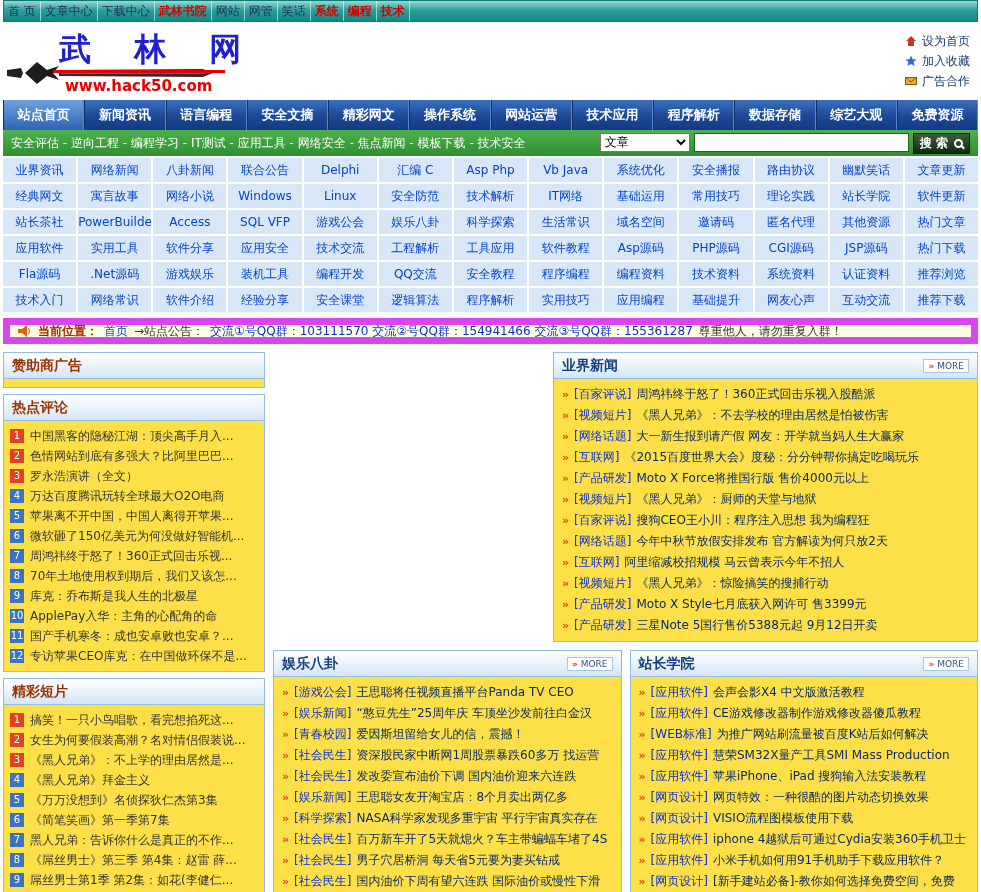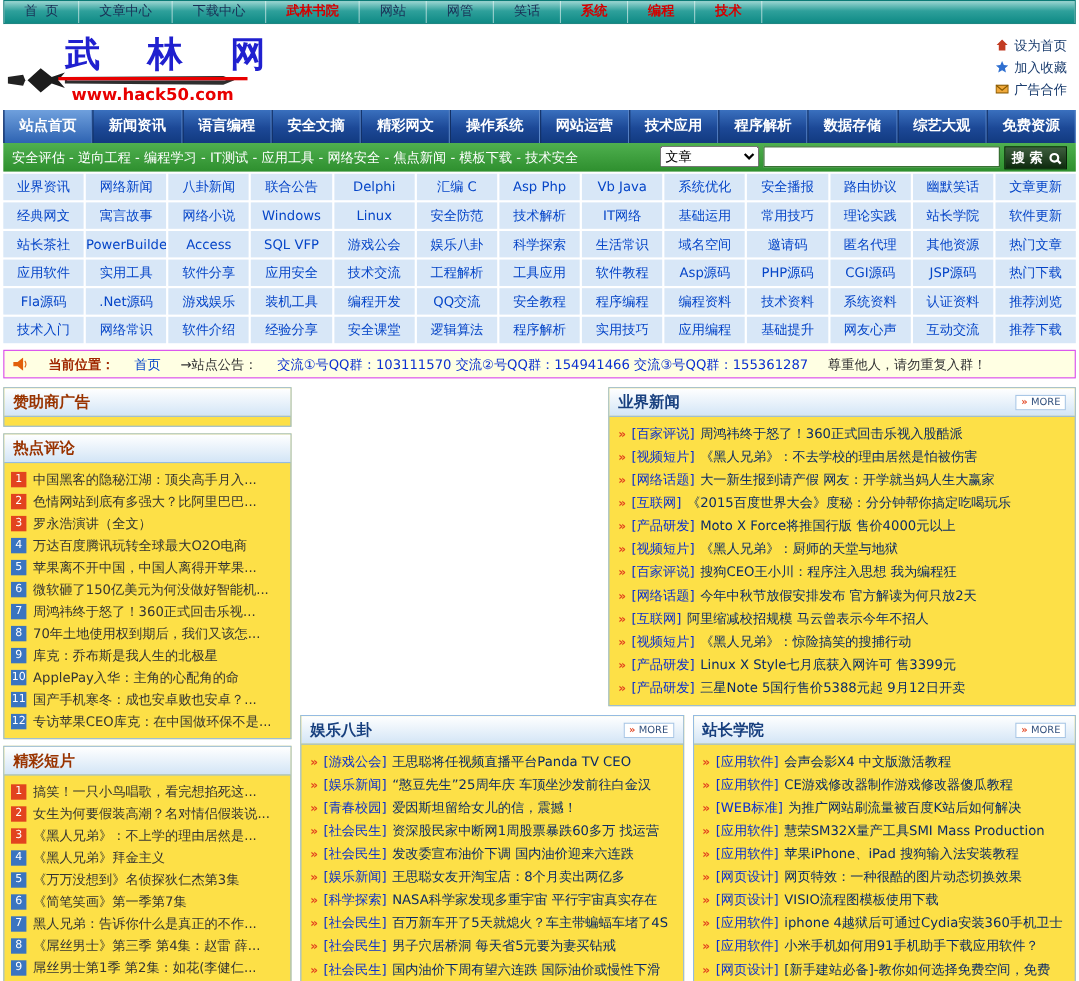--- a/index.html
+++ b/index.html
@@ -4,22 +4,22 @@
 <style>
   * { margin:0; padding:0; box-sizing:border-box; }
   html,body { width:981px; height:892px; overflow:hidden; background:#fff;
               font-family:"DejaVu Sans","Liberation Sans",sans-serif; font-size:12px; }
   .page { width:975px; margin:0 auto; }
 
   
   .topbar { height:22px; display:flex; align-items:stretch;
             background:linear-gradient(180deg,#9BD6D2 0%,#2EA09B 45%,var(--topbar_teal,#0F8A85) 100%);
             border:1px solid #0B7B76; }
-  .tlink { line-height:20px; padding:0 18px; color:#1A2F55; cursor:pointer;
-           border-right:1px solid rgba(255,255,255,.55); white-space:nowrap;font-family:Liberation Mono, monospace; }
+  .tlink { line-height:20px; padding:0 4px; color:#1A2F55; cursor:pointer;
+           border-right:1px solid rgba(255,255,255,.55); white-space:nowrap; }
   .tlink.red { color:#D40000; font-weight:bold; }
 
   
   .logoband { height:78px; position:relative; background:#fff; }
   .logo { position:absolute; left:4px; top:2px; width:260px; height:74px; cursor:pointer; }
   .sword { position:absolute; left:0; top:36px; }
   .logo-text { position:absolute; left:52px; top:4px; font-family:"DejaVu Serif",serif;
                font-size:32px; font-weight:bold; color:#2020CF; letter-spacing:16px; white-space:nowrap; }
   .logo-line { position:absolute; left:46px; top:46px; width:172px; height:3px; background:#E80000; }
   .logo-url { position:absolute; left:58px; top:53px; color:#E80000; font-weight:bold; font-size:15px; }
@@ -45,22 +45,22 @@
   .mag { width:9px; height:9px; border:2px solid #fff; border-radius:50%; position:relative; display:inline-block; }
   .mag::after { content:""; position:absolute; width:5px; height:2px; background:#fff;
                 transform:rotate(45deg); right:-4px; bottom:-2px; }
 
   
   .linkgrid { margin-top:2px; display:grid; grid-template-columns:repeat(13,1fr); gap:2px; background:#fff; }
   .gcell { background:var(--cell_blue,#D8E7F7); height:24px; line-height:24px; text-align:center;
            color:var(--link_blue,#0545C8); cursor:pointer; overflow:hidden; white-space:nowrap; }
 
   
-  .locbar { margin-top:6px; height:26px; border:1px solid #d946ef; background:var(--notice_bg,#FFFFE3);
-            display:flex; align-items:center; padding:0 8px; gap:18px; white-space:nowrap; overflow:hidden; }
+  .locbar { margin-top:6px; height:26px; border:7px solid #d946ef; background:var(--notice_bg,#FFFFE3);
+            display:flex; align-items:center; padding:0 8px; gap:6px; white-space:nowrap; overflow:hidden; }
   .loc-label { color:#A02800; font-weight:bold; }
   .loc-home { color:#0545C8; cursor:pointer; }
   .loc-notice { color:#333; }
   .loc-qq { color:#0B2FD0; }
   .loc-warn { color:#333; }
 
   
   .content { display:flex; gap:8px; margin-top:8px; align-items:flex-start; }
   .leftcol { width:262px; flex:none; }
   .rightcol { flex:1; min-width:0; }
@@ -576,21 +576,21 @@
 
               <div class="row">
                 <span class="bullet">»</span>
                 <span class="tag">[视频短片]</span>
                 <span class="title">《黑人兄弟》：惊险搞笑的搜捕行动</span>
               </div>
 
               <div class="row">
                 <span class="bullet">»</span>
                 <span class="tag">[产品研发]</span>
-                <span class="title">Linux X Style七月底获入网许可 售3399元</span>
+                <span class="title">Moto X Style七月底获入网许可 售3399元</span>
               </div>
 
               <div class="row">
                 <span class="bullet">»</span>
                 <span class="tag">[产品研发]</span>
                 <span class="title">三星Note 5国行售价5388元起 9月12日开卖</span>
               </div>
             </div>
         </div>
       </div>

